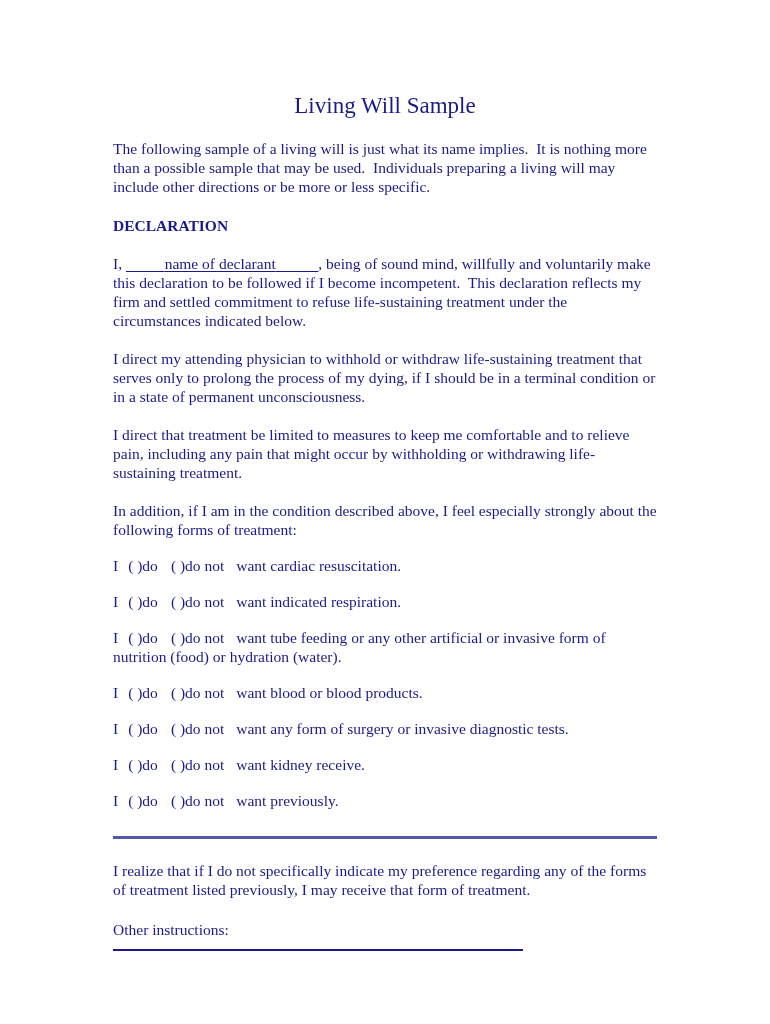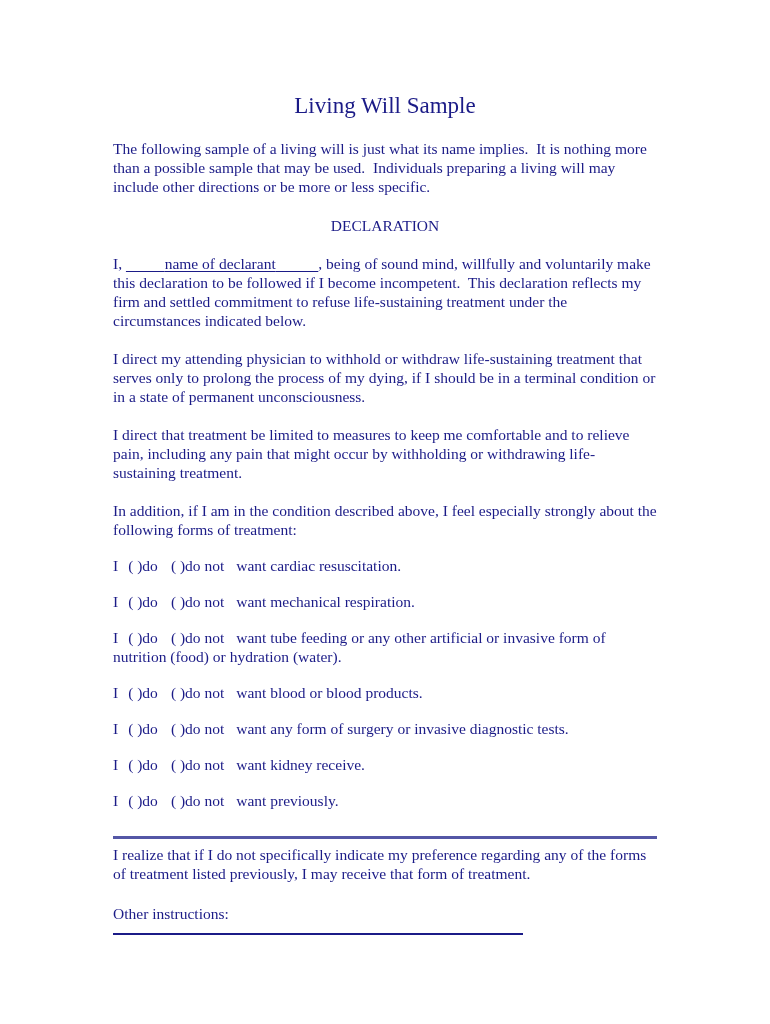--- a/index.html
+++ b/index.html
@@ -26,41 +26,41 @@
   }
   h1.doc-title {
     font-size: 23px;
     line-height: 28px;
     font-weight: 400;
     text-align: center;
     margin: 0 0 13px 0;
   }
   p { margin: 19px 0 0 0; }
   .centered-heading {
-    text-align: center;
     margin: 20px 0 0 0;
+    font-weight: bold;
   }
   .fill {
     text-decoration: underline;
     text-underline-offset: 2px;
   }
   .treatment { margin: 17px 0 0 0; }
   .cb {
     font-weight: 400;
     margin-left: 10px;
   }
   .cb2 { margin-left: 13px; }
   .t-text { margin-left: 12px; }
   .divider {
     margin-top: 26px;
     height: 3px;
     background: var(--divider);
     border: none;
   }
-  .realize { margin-top: 6px; }
+  .realize { margin-top: 22px; }
   .other-label { margin-top: 21px; }
   .blank-line {
     margin-top: 9px;
     width: 410px;
     height: 3px;
     border-bottom: 2px solid var(--ink);
   }
 </style>
 </head>
 <body>
@@ -76,21 +76,21 @@
   <p><span>I, </span><span class="fill"><span>&nbsp;&nbsp;&nbsp;&nbsp;&nbsp;&nbsp;&nbsp;&nbsp;&nbsp;&nbsp;</span><span>name of declarant</span><span>&nbsp;&nbsp;&nbsp;&nbsp;&nbsp;&nbsp;&nbsp;&nbsp;&nbsp;&nbsp;&nbsp;</span></span><span>, being of sound mind, willfully and voluntarily make this declaration to be followed if I become incompetent.&nbsp; This declaration reflects my firm and settled commitment to refuse life-sustaining treatment under the circumstances indicated below.</span></p>
 
   <p>I direct my attending physician to withhold or withdraw life-sustaining treatment that serves only to prolong the process of my dying, if I should be in a terminal condition or in a state of permanent unconsciousness.</p>
 
   <p>I direct that treatment be limited to measures to keep me comfortable and to relieve pain, including any pain that might occur by withholding or withdrawing life-sustaining treatment.</p>
 
   <p>In addition, if I am in the condition described above, I feel especially strongly about the following forms of treatment:</p>
 
   <p class="treatment"><span>I</span><span class="cb">( )do</span><span class="cb cb2">( )do not</span><span class="t-text">want cardiac resuscitation.</span></p>
 
-  <p class="treatment"><span>I</span><span class="cb">( )do</span><span class="cb cb2">( )do not</span><span class="t-text">want mechanical respiration.</span></p>
+  <p class="treatment"><span>I</span><span class="cb">( )do</span><span class="cb cb2">( )do not</span><span class="t-text">want indicated respiration.</span></p>
 
   <p class="treatment"><span>I</span><span class="cb">( )do</span><span class="cb cb2">( )do not</span><span class="t-text">want tube feeding or any other artificial or invasive form of nutrition (food) or hydration (water).</span></p>
 
   <p class="treatment"><span>I</span><span class="cb">( )do</span><span class="cb cb2">( )do not</span><span class="t-text">want blood or blood products.</span></p>
 
   <p class="treatment"><span>I</span><span class="cb">( )do</span><span class="cb cb2">( )do not</span><span class="t-text">want any form of surgery or invasive diagnostic tests.</span></p>
 
   <p class="treatment"><span>I</span><span class="cb">( )do</span><span class="cb cb2">( )do not</span><span class="t-text">want kidney receive.</span></p>
 
   <p class="treatment"><span>I</span><span class="cb">( )do</span><span class="cb cb2">( )do not</span><span class="t-text">want previously.</span></p>

